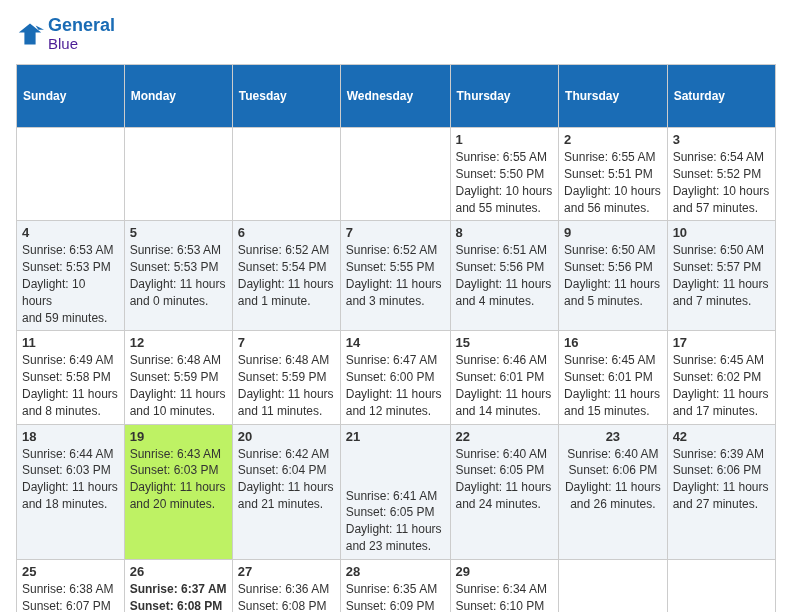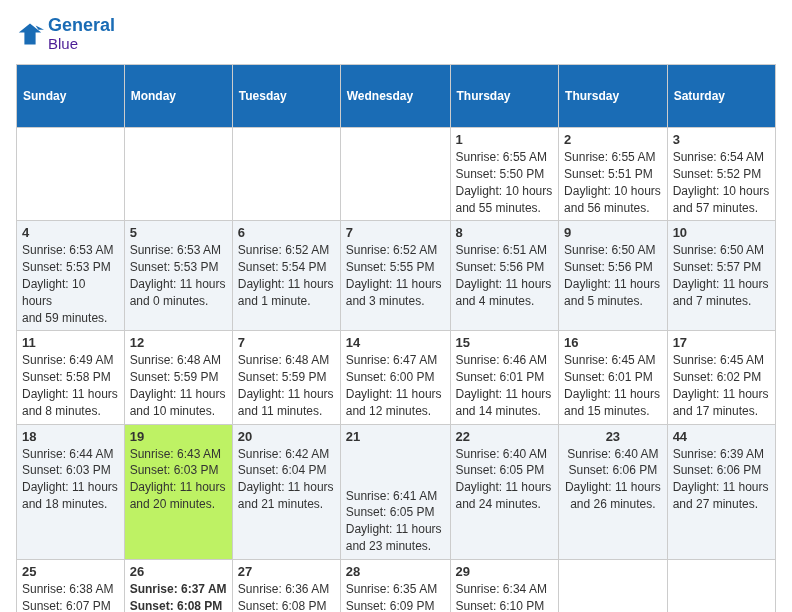--- a/index.html
+++ b/index.html
@@ -279,21 +279,21 @@
 and 24 minutes.</div>
         </td>
         <td style="background: rgb(240, 244, 248); text-align: center;">
           <span class="day-num">23</span>
           <div class="day-info" style="white-space: pre-line;">Sunrise: 6:40 AM
 Sunset: 6:06 PM
 Daylight: 11 hours
 and 26 minutes.</div>
         </td>
         <td style="background: rgb(240, 244, 248);">
-          <span class="day-num">44</span>
+          <span class="day-num">42</span>
           <div class="day-info" style="white-space: pre-line;">Sunrise: 6:39 AM
 Sunset: 6:06 PM
 Daylight: 11 hours
 and 27 minutes.</div>
         </td>
       </tr>
       <tr>
         <td>
           <span class="day-num">25</span>
           <div class="day-info" style="white-space: pre-line;">Sunrise: 6:38 AM

